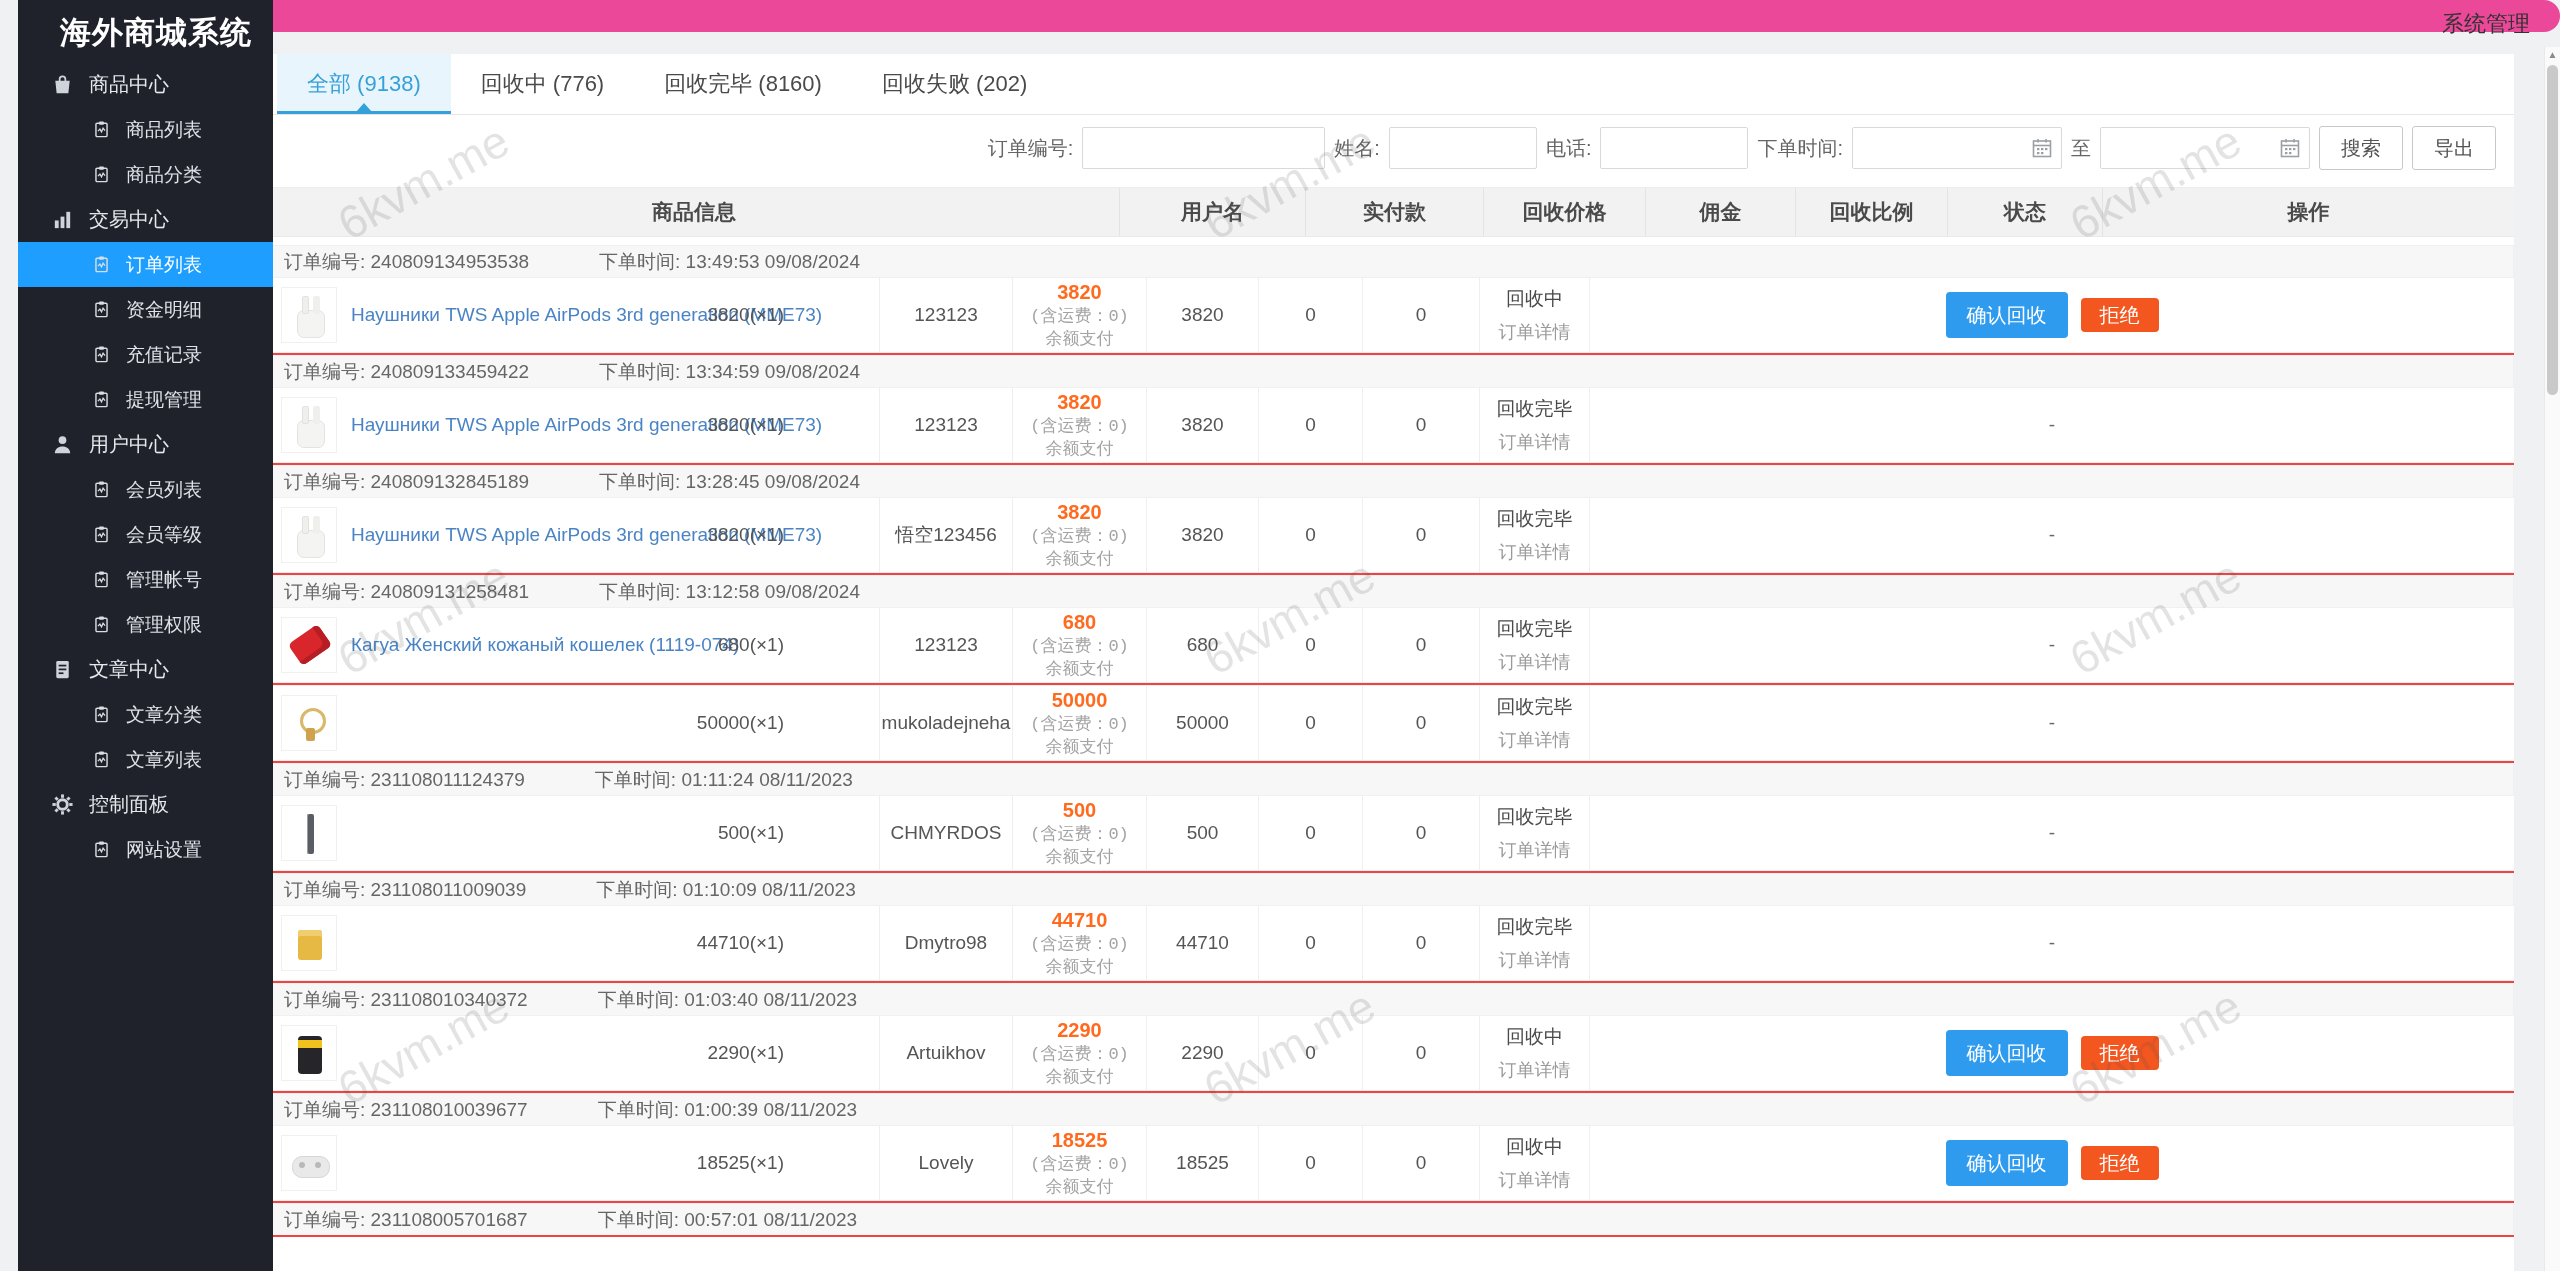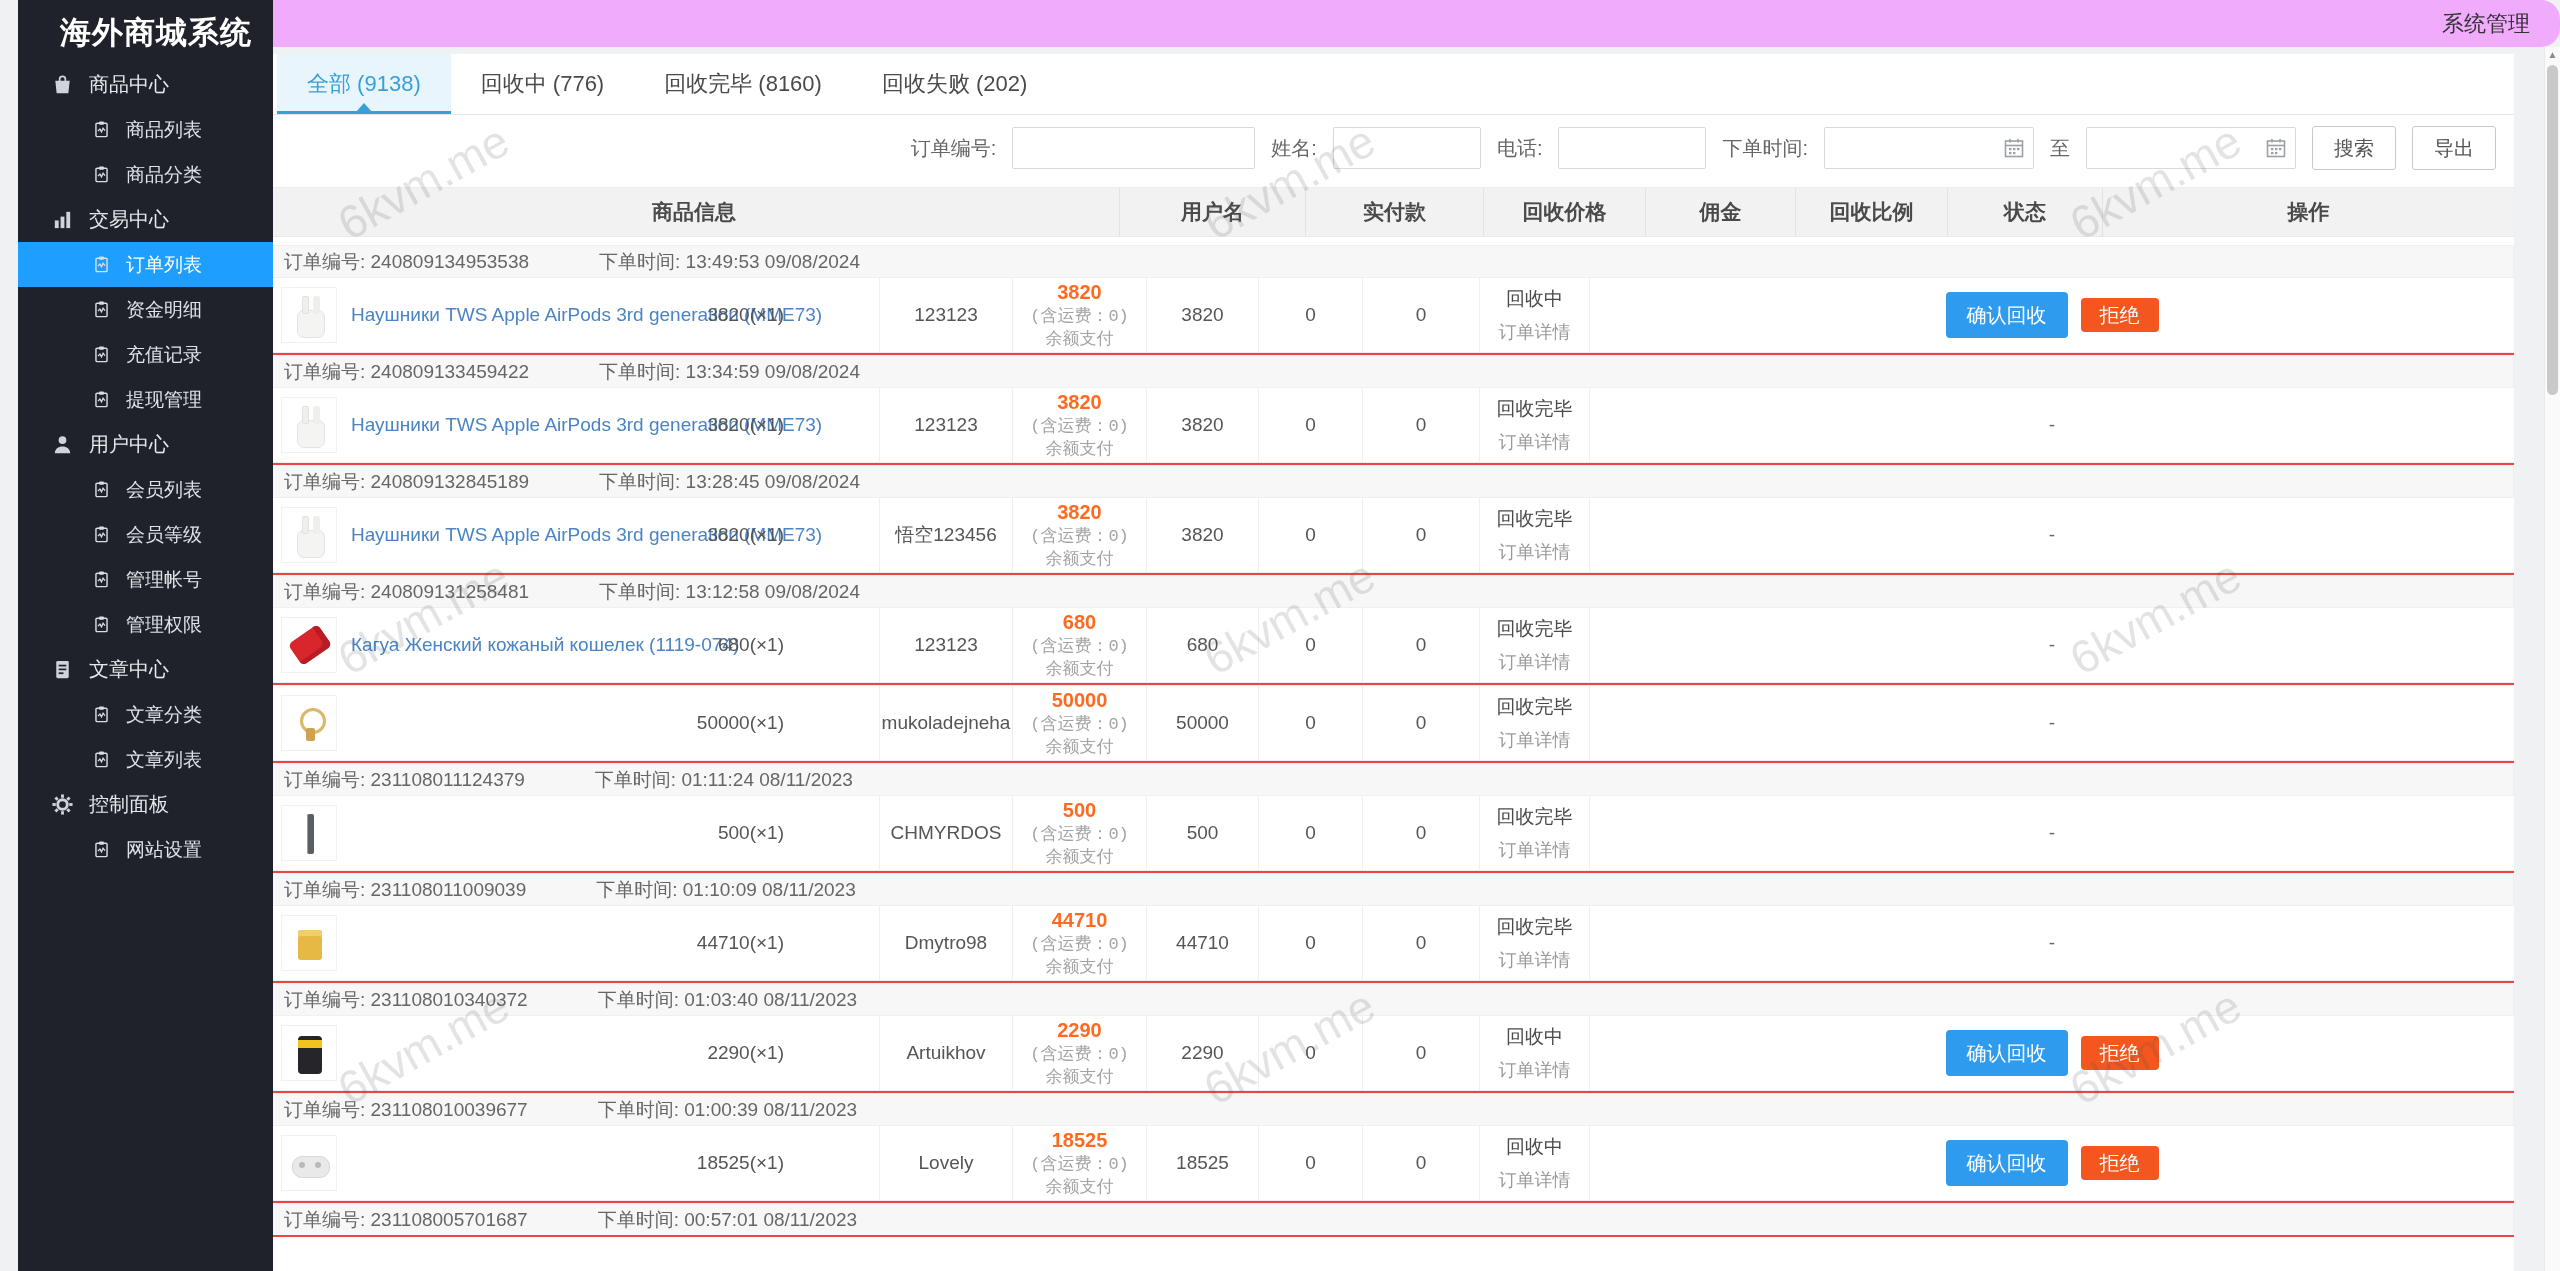--- a/index.html
+++ b/index.html
@@ -10,38 +10,38 @@
   .sidebar { position:absolute; left:12px; top:0; width:255px; height:1271px; background:#20222b; z-index:5;margin-left:6px; }
   .sidebar-title { height:62px; line-height:66px; padding-left:42px; font-size:31px; font-weight:bold; color:#ffffff; letter-spacing:1px; }
   .menu { margin-top:0; }
   .menu-item { height:45px; display:flex; align-items:center; cursor:pointer; color:#e6e8ec; }
   .menu-item.top { padding-left:32px; font-size:20px; gap:15px; }
   .menu-item.sub { padding-left:71px; font-size:19px; gap:13px; color:#dfe2e7; }
   .menu-item.active { background:#1e9fff; color:#fff; }
   .mi { display:inline-flex; align-items:center; justify-content:center; width:24px; }
 
   
-  .topbar { position:absolute; left:255px; right:0; top:0; height:47px; background:#f0abfc; z-index:4;border-radius:19px; }
+  .topbar { position:absolute; left:255px; right:0; top:0; height:32px; background:#ec4899; z-index:4;border-radius:19px; }
   .topbar-right { position:absolute; right:30px; top:0; height:47px; line-height:47px; font-size:22px; color:#333; cursor:pointer; }
 
   
   .scrollbar { position:absolute; right:0; top:47px; bottom:0; width:16px; background:#fafafa; border-left:1px solid #e9e9e9; z-index:6; }
   .scroll-arrow { height:16px; text-align:center; font-size:10px; color:#8a8a8a; line-height:16px; }
   .scroll-thumb { position:absolute; left:2px; top:18px; width:11px; height:330px; background:#c9c9c9; border-radius:6px; }
 
   
   .card { position:absolute; left:269px; top:54px; width:2245px; height:1217px; background:#ffffff; overflow:hidden; z-index:1; }
 
   .tabbar { height:61px; border-bottom:1px solid #e6e6e6; display:flex; padding-left:8px; }
   .tab { position:relative; padding:0 30px; font-size:22px; color:#4a4a4a; display:flex; align-items:center; cursor:pointer; white-space:nowrap; }
   .tab.active { background:#e9f5fc; color:#36a0d8; }
   .tab.active::after { content:""; position:absolute; left:0; right:0; bottom:0; height:3px; background:#36a0d8; }
   .tab.active::before { content:""; position:absolute; left:50%; margin-left:-8px; bottom:2px; border-left:8px solid transparent; border-right:8px solid transparent; border-bottom:9px solid #36a0d8; }
 
-  .filters { height:72px; display:flex; justify-content:flex-end; align-items:center; padding:0 18px 6px 0; gap:16px; font-size:20px; color:#666; }
+  .filters { height:72px; display:flex; justify-content:flex-end; align-items:center; padding:0 18px 6px 0; gap:9px; font-size:20px; color:#666; }
   .filters label { white-space:nowrap; }
   .inp { height:42px; border:1px solid #d9d9d9; border-radius:2px; background:#fff; font-size:19px; padding:0 10px; color:#333; outline:none; }
   .w-order { width:243px; }
   .w-name { width:148px; }
   .w-phone { width:148px; }
   .w-date { width:210px; padding-right:36px; }
   .date-wrap { position:relative; display:inline-flex; }
   .cal { position:absolute; right:8px; top:50%; transform:translateY(-50%); display:inline-flex; cursor:pointer; }
   .btn-plain { height:44px; padding:0 21px; background:#fff; border:1px solid #c9c9c9; border-radius:3px; font-size:20px; color:#555; cursor:pointer; white-space:nowrap; }
 

